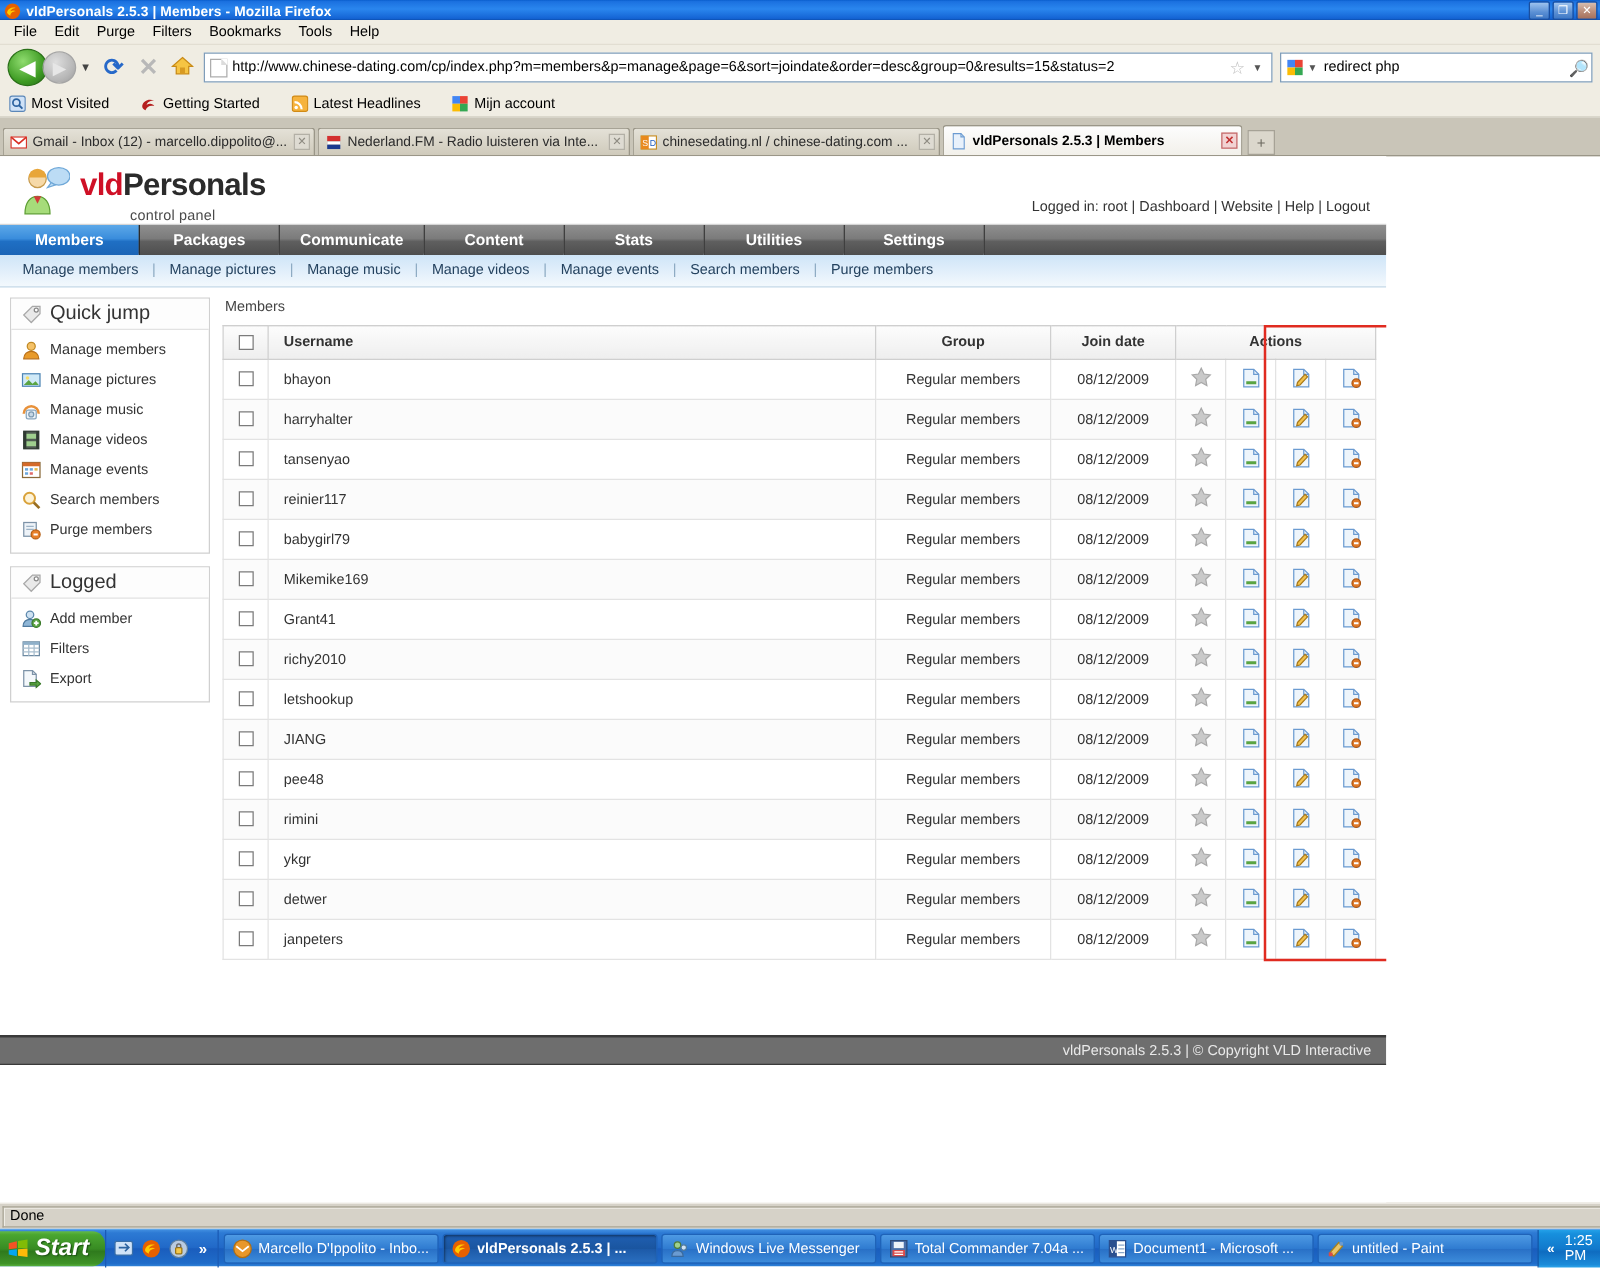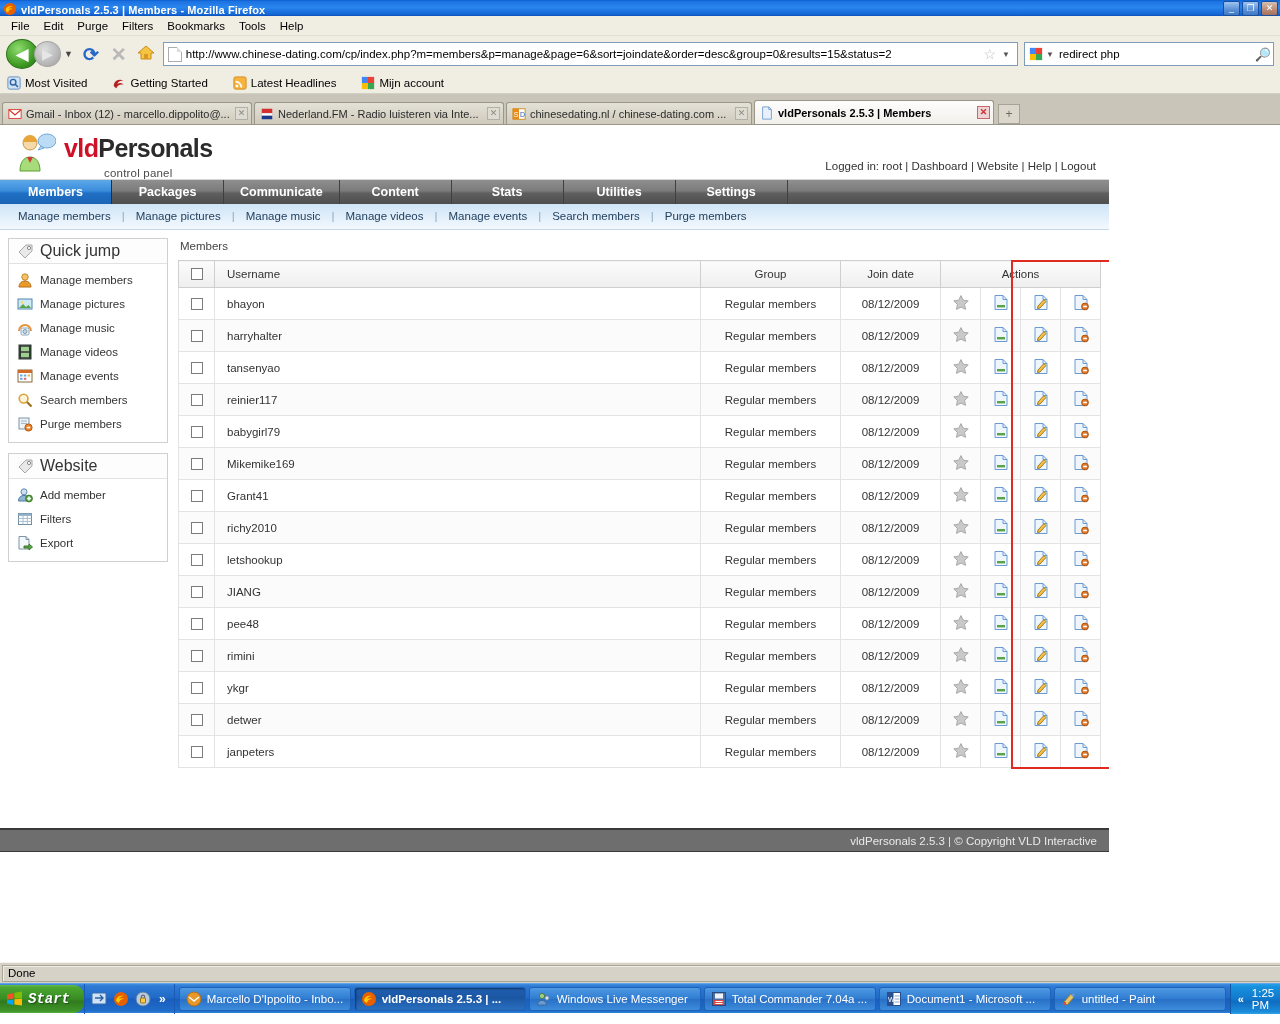--- a/index.html
+++ b/index.html
@@ -206,21 +206,21 @@
   .sicon { width: 16px; height: 16px; flex: 0 0 auto; }
 
   
   .main { flex: 1; padding-left: 10px; }
   .crumb { font-size: 11.5px; color: #444; padding: 2px 0 8px 2px; }
 
   table.members { width: 100%; border-collapse: collapse; background: #fff; }
   table.members th {
     background: linear-gradient(to bottom, #fcfcfc, #eeeeee);
     border: 1px solid #cfcfcf;
-    height: 27px; font-size: 11.5px; color: #333; font-weight: normal;
+    height: 27px; font-size: 11.5px; color: #333; font-weight: bold;
     text-align: center;
   }
   table.members th.username-h { text-align: left; padding-left: 12px; }
   table.members td {
     border: 1px solid #e3e3e3; height: 32px; font-size: 11.5px; color: #333;
   }
   td.cb, th.cb { width: 36px; text-align: center; border-right-color: #e3e3e3; }
   td.uname { padding-left: 12px; }
   td.grp { text-align: center; width: 140px; }
   td.jdate { text-align: center; width: 100px; }
@@ -286,23 +286,22 @@
     height: 30px;
     background: linear-gradient(to bottom, #3f8cdf 0%, #2d7ad4 8%, #2169c8 48%, #1a5dbd 52%, #1f6cc9 92%, #2f82d8 100%);
     display: flex; align-items: center;
     border-top: 1px solid #5ca5ea;
   }
   .startbtn {
     height: 28px; min-width: 84px; margin: 1px 0;
     background: linear-gradient(to bottom, #63b948 0%, #4aa630 10%, #388c23 50%, #2f7a1d 58%, #3f9328 92%, #57b03c 100%);
     border-radius: 0 10px 10px 0;
     display: flex; align-items: center; gap: 5px; padding: 0 14px 0 6px;
-    color: #fff; font-size: 14px; font-weight: bold; font-style: italic;
+    color: #fff; font-size: 19px; font-weight: bold; font-style: italic;
     text-shadow: 1px 1px 1px #1d5313;
-    font-family: Liberation Mono, monospace;
   }
   .flag { width: 17px; height: 16px; flex: 0 0 auto; }
   .quicklaunch {
     display: flex; align-items: center; gap: 6px;
     padding: 0 6px; height: 30px;
     border-left: 1px solid #1a5ab4; border-right: 1px solid #1a5ab4;
   }
   .qlicon { width: 16px; height: 16px; }
   .qlchev { color: #fff; font-size: 12px; font-weight: bold; padding: 0 2px; }
   .tasks { flex: 1; display: flex; align-items: center; gap: 3px; padding: 0 4px; }
@@ -586,21 +585,21 @@
           </div>
         </div>
       </div>
 
       <div class="panel">
         <div class="panel-head">
           <svg width="17" height="16" viewBox="0 0 17 16">
             <path d="M2 9 L9 2 h6 v6 l-7 7z" fill="#e9e9e9" stroke="#a8a8a8"></path>
             <circle cx="12" cy="5" r="1.6" fill="#fff" stroke="#888"></circle>
           </svg>
-          <span class="ptitle">Website</span>
+          <span class="ptitle">Logged</span>
         </div>
         <div class="panel-body">
           <div class="sitem">
             <svg class="sicon" viewBox="0 0 16 16">
               <circle cx="7" cy="4.8" r="3" fill="#cfe2f2" stroke="#5d88ac"></circle>
               <path d="M1.5 14c0-3.6 2.6-5.6 5.5-5.6s5.5 2 5.5 5.6z" fill="#8fb6d6" stroke="#4f7a9e"></path>
               <circle cx="12" cy="11.5" r="3.4" fill="#5aa443" stroke="#3a7a2a"></circle>
               <line x1="12" y1="9.6" x2="12" y2="13.4" stroke="#fff" stroke-width="1.5"></line>
               <line x1="10.1" y1="11.5" x2="13.9" y2="11.5" stroke="#fff" stroke-width="1.5"></line>
             </svg>

